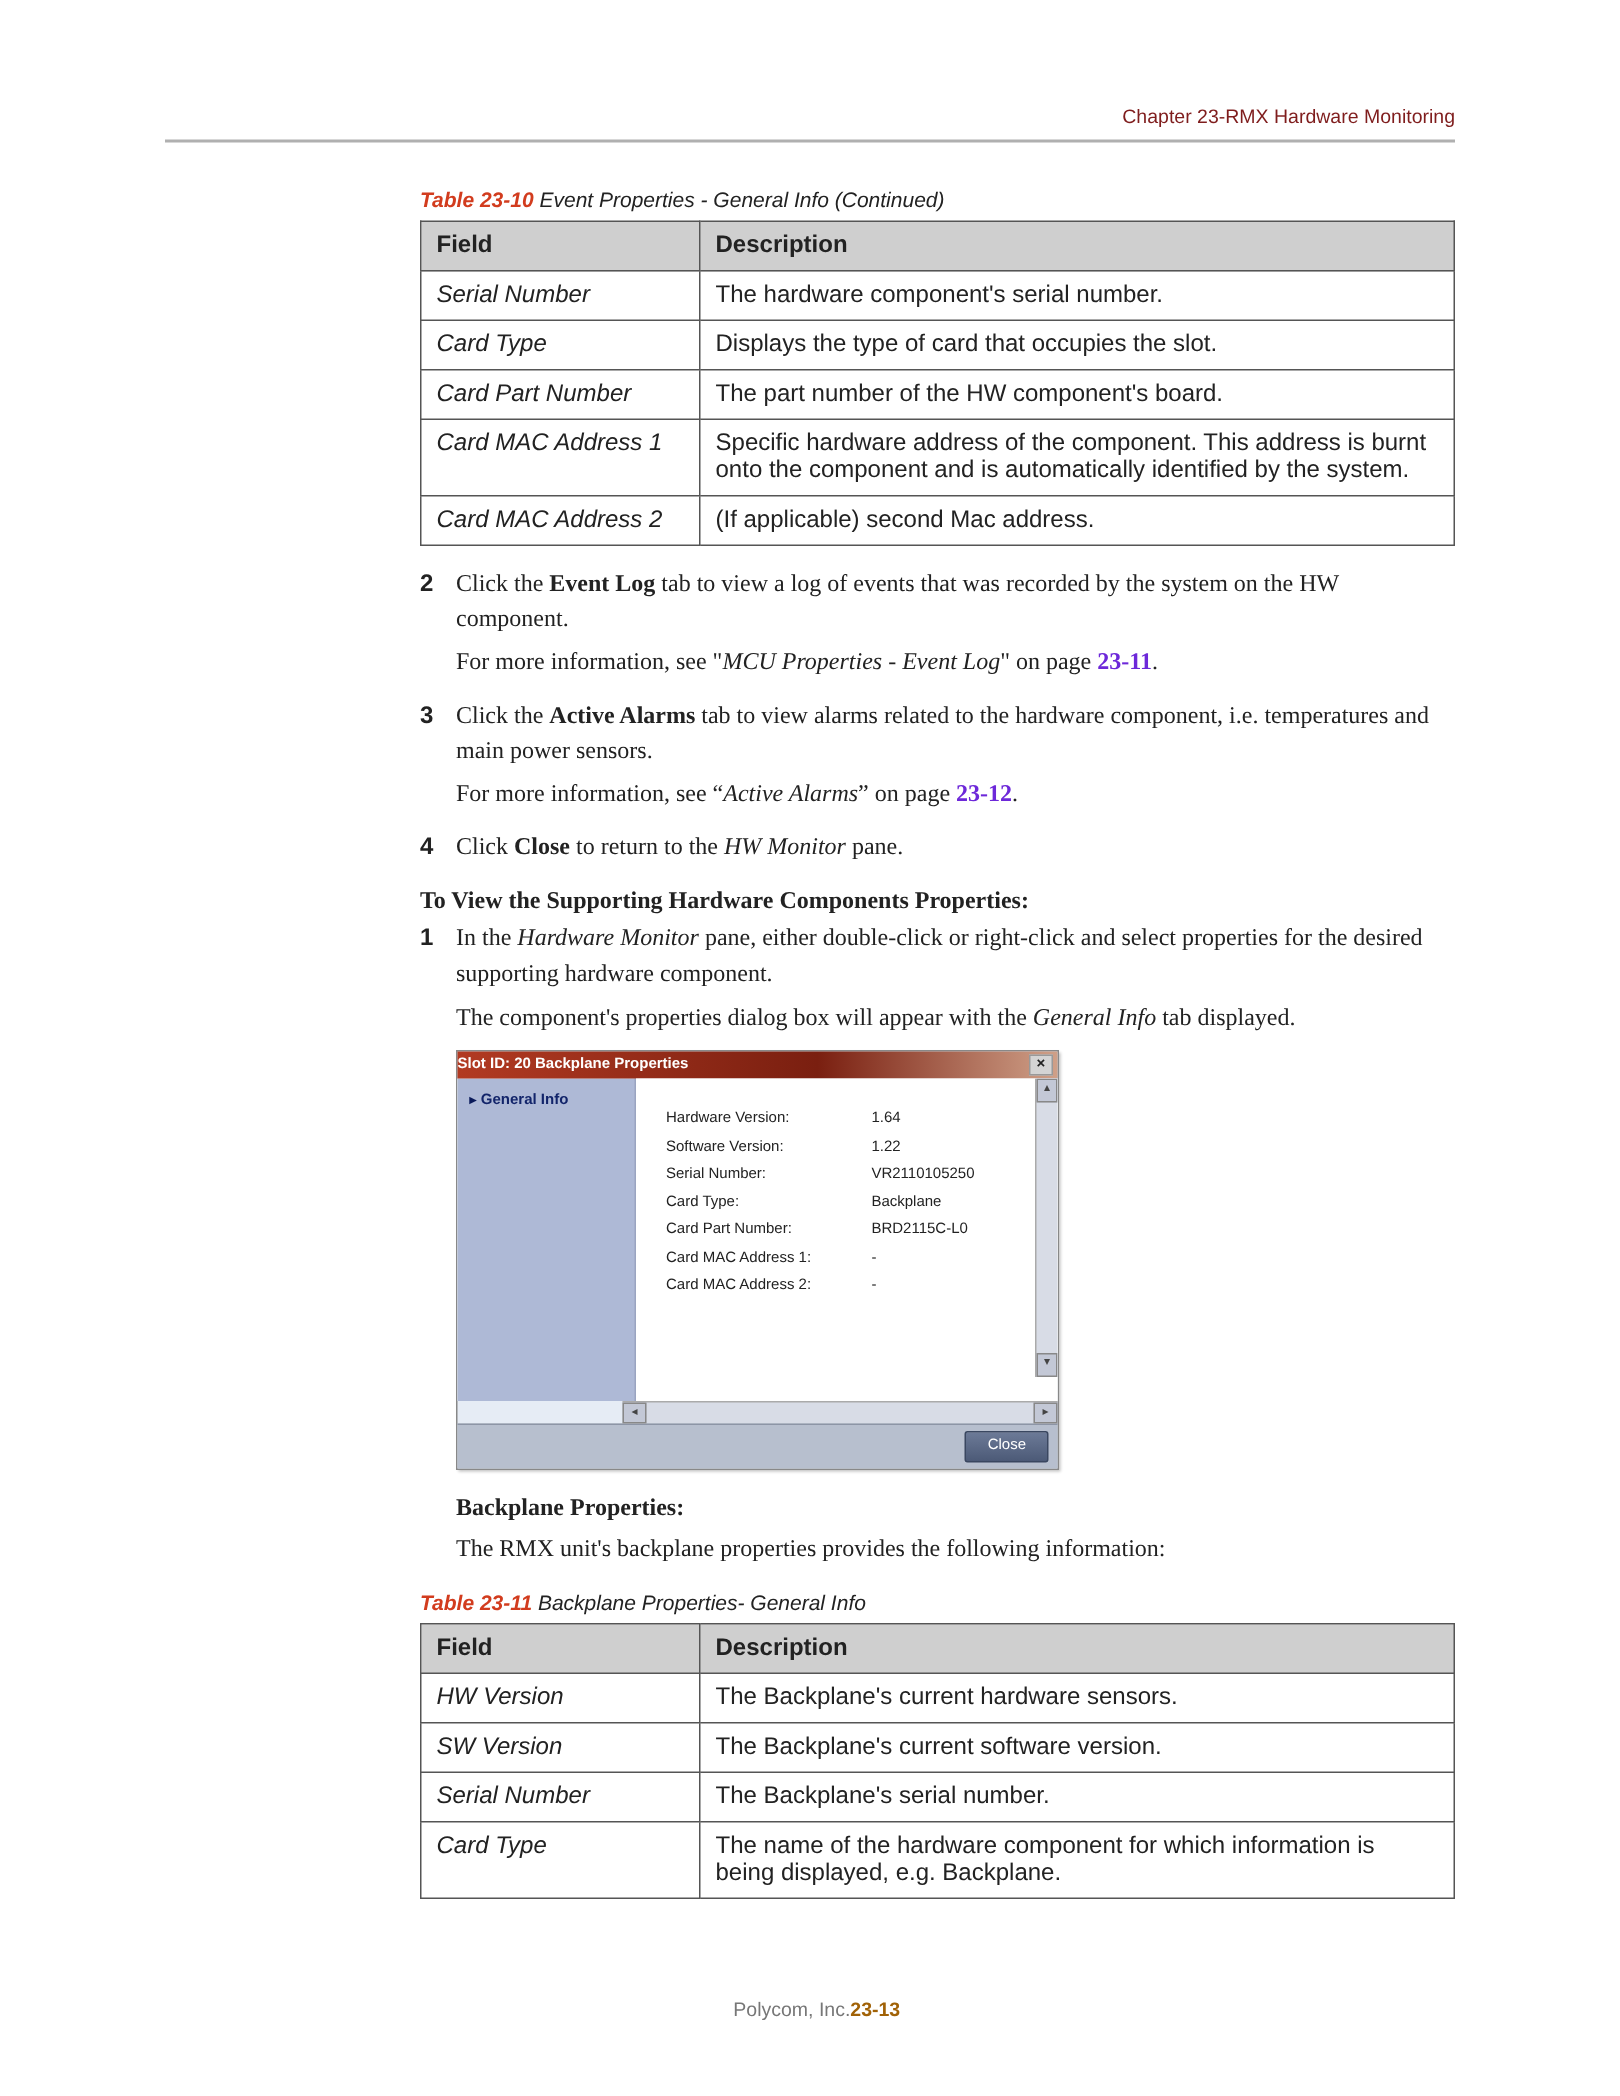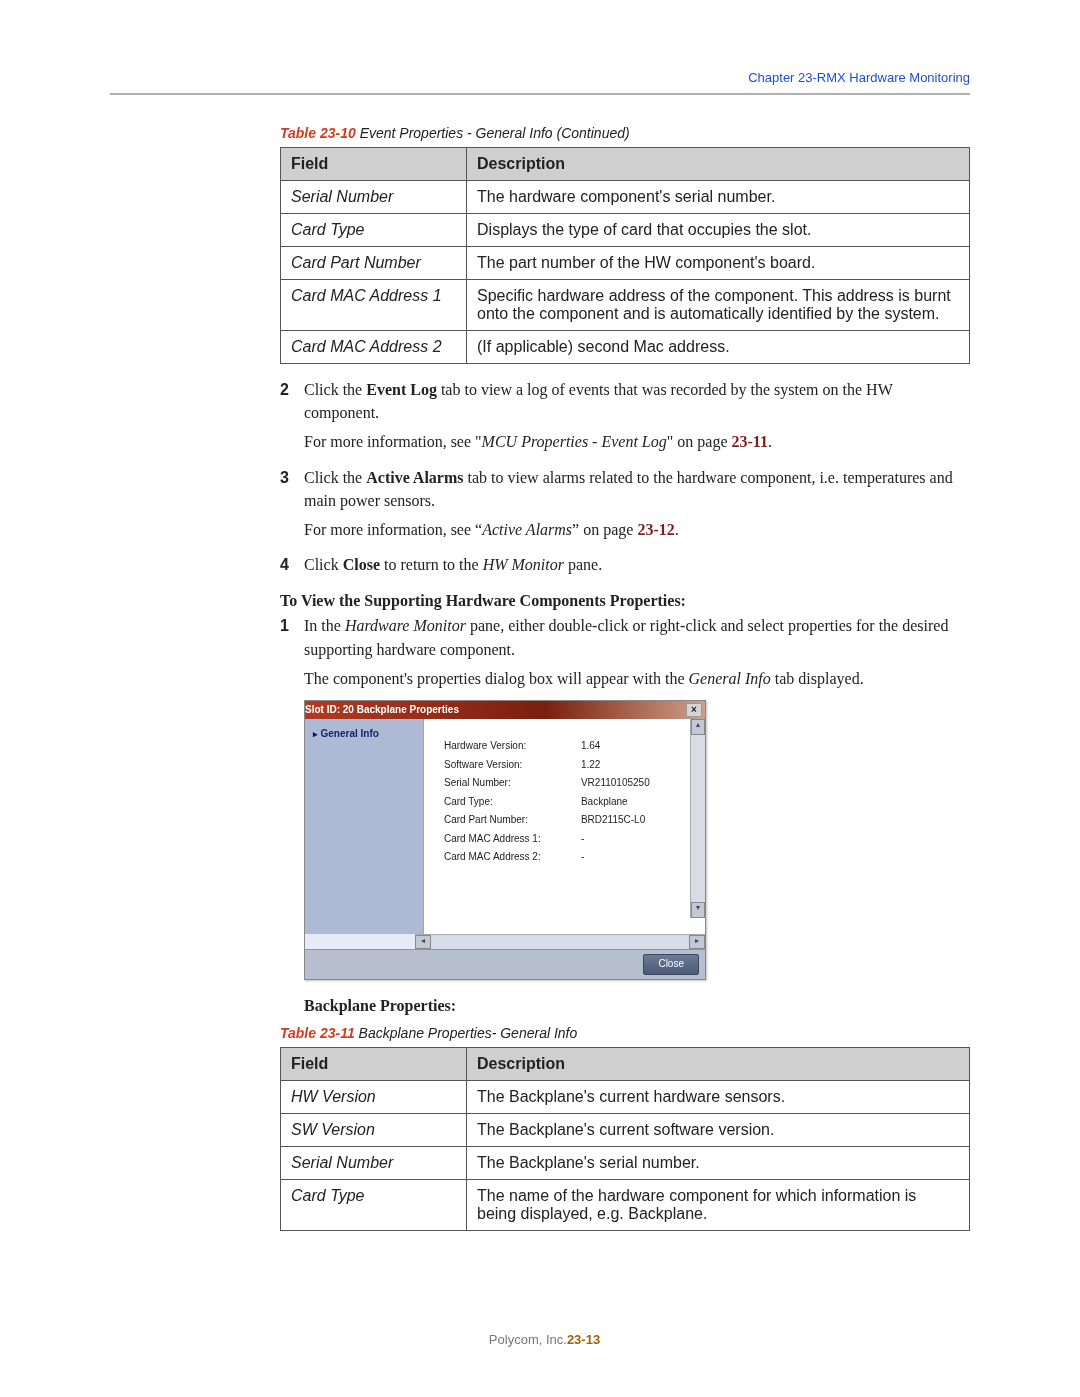--- a/index.html
+++ b/index.html
@@ -13,21 +13,21 @@
   .page {
     width: 1080px;
     height: 1397px;
     position: relative;
     box-sizing: border-box;
     padding: 70px 110px 60px 110px;
   }
   .header-line {
     text-align: right;
     font-size: 13px;
-    color: #1d4ed8;
+    color: #7f1d1d;
     padding-bottom: 8px;
   }
   .hr {
     border: none;
     border-top: 2px solid #b0b0b0;
     margin: 0 0 30px 0;
   }
   .content {
     padding-left: 170px;
   }
@@ -83,21 +83,21 @@
     flex: 1;
   }
   .step .body p {
     margin: 0 0 6px 0;
   }
   .step .body .sub {
     margin: 0 0 8px 0;
   }
   .b { font-weight: bold; font-family: Georgia, serif;}
   .i { font-style: italic; }
-  .bluelink { color: #7f1d1d; font-weight: bold; }
+  .bluelink { color: #6d28d9; font-weight: bold; }
 
   .subhead {
     font-family: Georgia, "Times New Roman", serif;
     font-weight: bold;
     font-size: 16px;
     margin: 10px 0 4px 0;
   }
 
   
   .dialog {
@@ -356,20 +356,21 @@
             <div class="scroll-h" style="margin-left:110px;">
               <div class="hbtn">◂</div>
               <div class="hbtn">▸</div>
             </div>
             <div class="footer">
               <span class="btn">Close</span>
             </div>
           </div>
 
           <div class="subhead" style="margin-top:10px;">Backplane Properties:</div>
+          <p style="font-family:Georgia,serif;font-size:16px;margin:2px 0 12px 0;">The RMX unit's backplane properties provides the following information:</p>
         </div>
       </div>
     </div>
 
     <div class="table-caption">
       <span class="red">Table 23-11</span><span> Backplane Properties- General Info</span>
     </div>
     <table class="prop-table">
       <colgroup>
           <col class="col-field">

